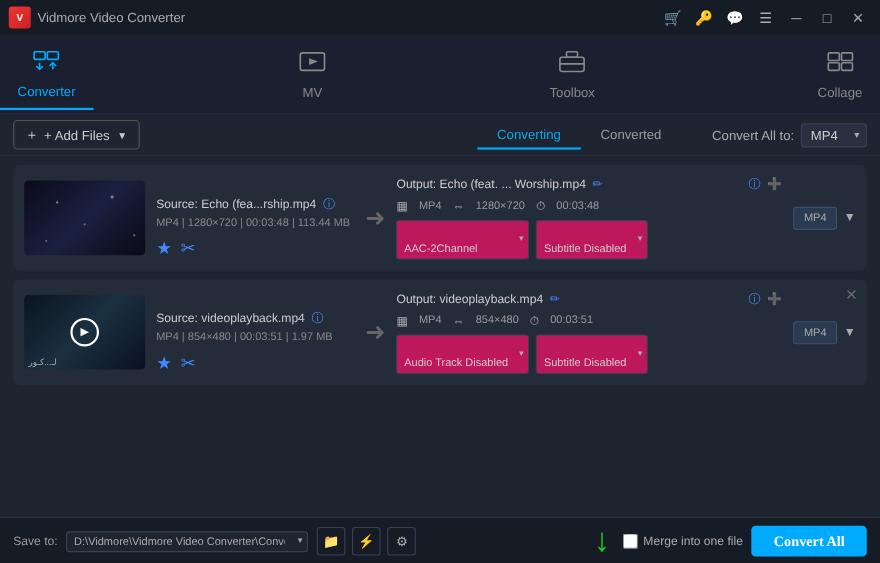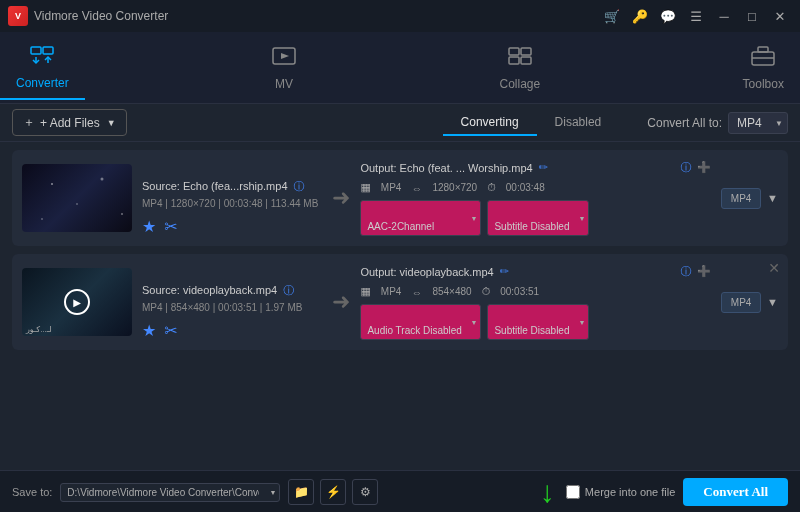--- a/index.html
+++ b/index.html
@@ -118,21 +118,21 @@
       gap: 0;
     }
     .toolbar-tab {
       padding: 5px 18px;
       font-size: 12px;
       cursor: pointer;
       color: #999;
       border-bottom: 2px solid transparent;
     }
     .toolbar-tab.active {
-      color: #e5e5e5;
+      color: #0ea5e9;
       border-bottom: 2px solid #00aaff;
     }
     .convert-all-to {
       display: flex;
       align-items: center;
       gap: 6px;
       margin-left: 20px;
       font-size: 12px;
       color: #aaa;
     }
@@ -458,49 +458,49 @@
       <svg width="26" height="22" viewBox="0 0 26 22" fill="none">
         <rect x="2" y="3" width="22" height="16" rx="2" stroke="#888" stroke-width="1.5" fill="none"></rect>
         <polygon points="10,8 18,11 10,14" fill="#888"></polygon>
       </svg>
     </span>
     <span>MV</span>
   </div>
   <div class="nav-item">
     <span class="nav-icon">
       <svg width="26" height="22" viewBox="0 0 26 22" fill="none">
+        <rect x="8" y="2" width="10" height="5" rx="1" stroke="#888" stroke-width="1.5" fill="none"></rect>
+        <rect x="2" y="7" width="22" height="13" rx="2" stroke="#888" stroke-width="1.5" fill="none"></rect>
+        <line x1="2" y1="13" x2="24" y2="13" stroke="#888" stroke-width="1.5"></line>
+      </svg>
+    </span>
+    <span>Toolbox</span>
+  </div>
+  <div class="nav-item">
+    <span class="nav-icon">
+      <svg width="26" height="22" viewBox="0 0 26 22" fill="none">
         <rect x="2" y="3" width="10" height="7" rx="1" stroke="#888" stroke-width="1.5" fill="none"></rect>
         <rect x="14" y="3" width="10" height="7" rx="1" stroke="#888" stroke-width="1.5" fill="none"></rect>
         <rect x="2" y="12" width="10" height="7" rx="1" stroke="#888" stroke-width="1.5" fill="none"></rect>
         <rect x="14" y="12" width="10" height="7" rx="1" stroke="#888" stroke-width="1.5" fill="none"></rect>
       </svg>
     </span>
     <span>Collage</span>
-  </div>
-  <div class="nav-item">
-    <span class="nav-icon">
-      <svg width="26" height="22" viewBox="0 0 26 22" fill="none">
-        <rect x="8" y="2" width="10" height="5" rx="1" stroke="#888" stroke-width="1.5" fill="none"></rect>
-        <rect x="2" y="7" width="22" height="13" rx="2" stroke="#888" stroke-width="1.5" fill="none"></rect>
-        <line x1="2" y1="13" x2="24" y2="13" stroke="#888" stroke-width="1.5"></line>
-      </svg>
-    </span>
-    <span>Toolbox</span>
   </div>
 </div>
 
 <div class="toolbar">
   <button class="add-files-btn">
     <span>＋</span>
     <span>+ Add Files</span>
     <span style="margin-left:2px;font-size:9px;">▼</span>
   </button>
   <div class="toolbar-tabs">
     <div class="toolbar-tab active">Converting</div>
-    <div class="toolbar-tab">Disabled</div>
+    <div class="toolbar-tab">Converted</div>
   </div>
   <div class="convert-all-to">
     <span>Convert All to:</span>
     <div class="select-wrapper">
       <select class="format-select">
         <option>MP4</option>
         <option>MKV</option>
         <option>AVI</option>
         <option>MOV</option>
       </select>

